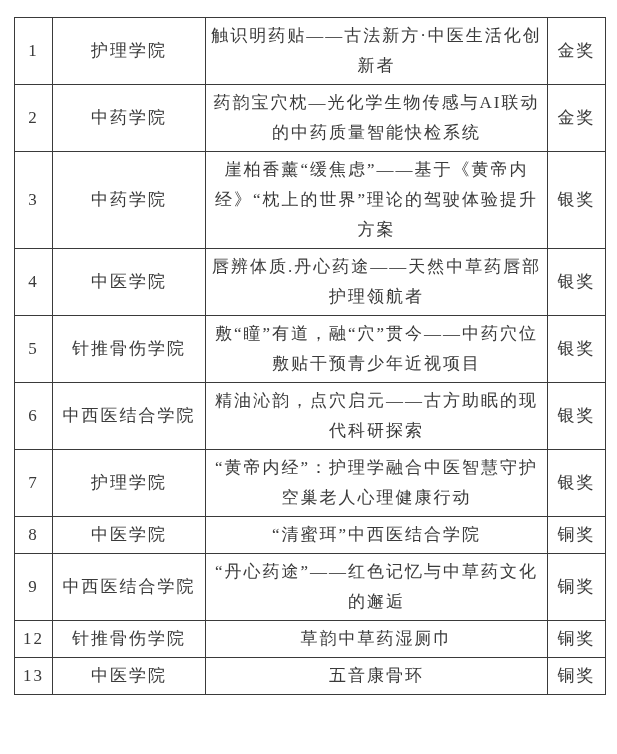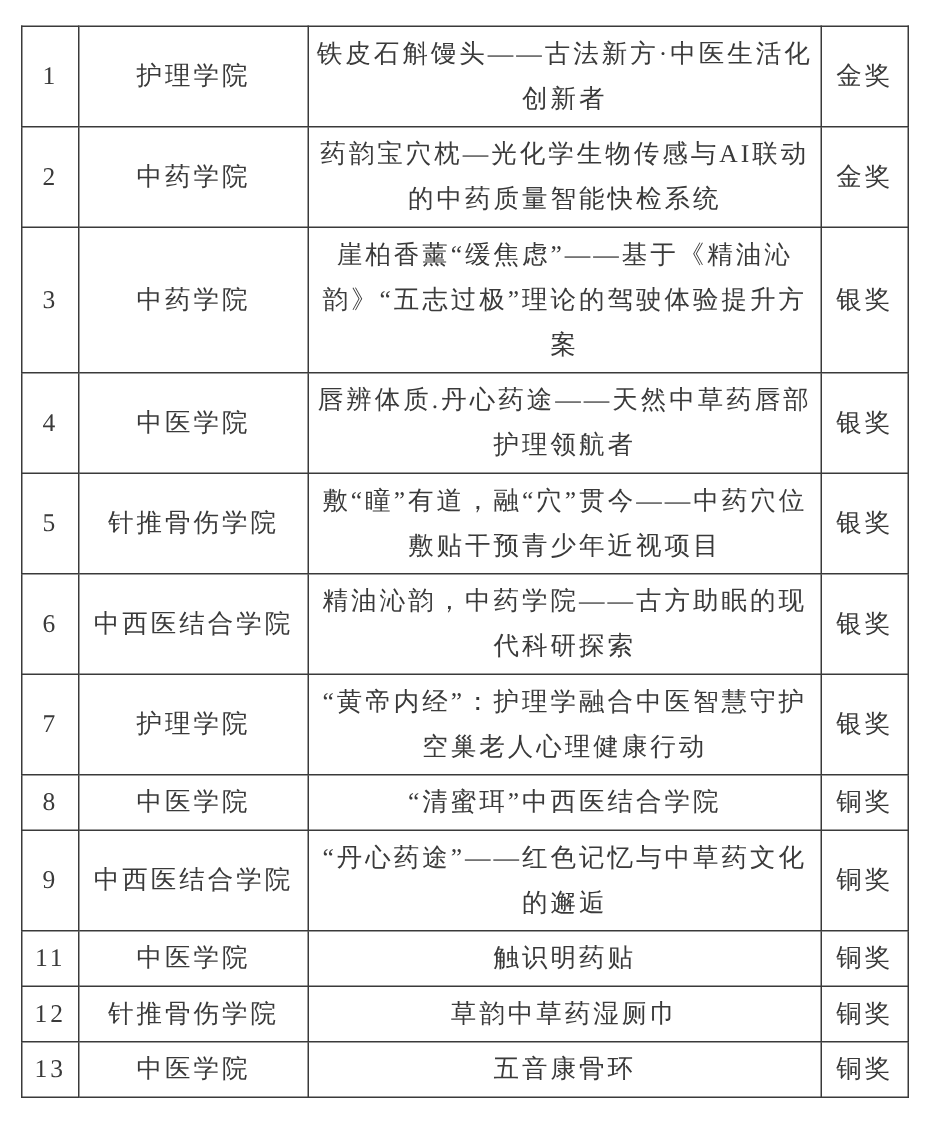--- a/index.html
+++ b/index.html
@@ -46,56 +46,56 @@
       <col class="col-no">
       <col class="col-college">
       <col class="col-title">
       <col class="col-award">
     </colgroup>
     <tbody>
 
         <tr>
           <td>1</td>
           <td>护理学院</td>
-          <td>铁皮石斛馒头——古法新方·中医生活化创新者</td>
+          <td>触识明药贴——古法新方·中医生活化创新者</td>
           <td>金奖</td>
         </tr>
 
         <tr>
           <td>2</td>
           <td>中药学院</td>
           <td>药韵宝穴枕—光化学生物传感与AI联动的中药质量智能快检系统</td>
           <td>金奖</td>
         </tr>
 
         <tr>
           <td>3</td>
           <td>中药学院</td>
-          <td>崖柏香薰“缓焦虑”——基于《精油沁韵》“五志过极”理论的驾驶体验提升方案</td>
+          <td>崖柏香薰“缓焦虑”——基于《黄帝内经》“枕上的世界”理论的驾驶体验提升方案</td>
           <td>银奖</td>
         </tr>
 
         <tr>
           <td>4</td>
           <td>中医学院</td>
           <td>唇辨体质.丹心药途——天然中草药唇部护理领航者</td>
           <td>银奖</td>
         </tr>
 
         <tr>
           <td>5</td>
           <td>针推骨伤学院</td>
           <td>敷“瞳”有道，融“穴”贯今——中药穴位敷贴干预青少年近视项目</td>
           <td>银奖</td>
         </tr>
 
         <tr>
           <td>6</td>
           <td>中西医结合学院</td>
-          <td>精油沁韵，中药学院——古方助眠的现代科研探索</td>
+          <td>精油沁韵，点穴启元——古方助眠的现代科研探索</td>
           <td>银奖</td>
         </tr>
 
         <tr>
           <td>7</td>
           <td>护理学院</td>
           <td>“黄帝内经”：护理学融合中医智慧守护空巢老人心理健康行动</td>
           <td>银奖</td>
         </tr>
 
@@ -107,26 +107,20 @@
         </tr>
 
         <tr>
           <td>9</td>
           <td>中西医结合学院</td>
           <td>“丹心药途”——红色记忆与中草药文化的邂逅</td>
           <td>铜奖</td>
         </tr>
 
 
-        <tr>
-          <td>11</td>
-          <td>中医学院</td>
-          <td>触识明药贴</td>
-          <td>铜奖</td>
-        </tr>
 
         <tr>
           <td>12</td>
           <td>针推骨伤学院</td>
           <td>草韵中草药湿厕巾</td>
           <td>铜奖</td>
         </tr>
 
         <tr>
           <td>13</td>

